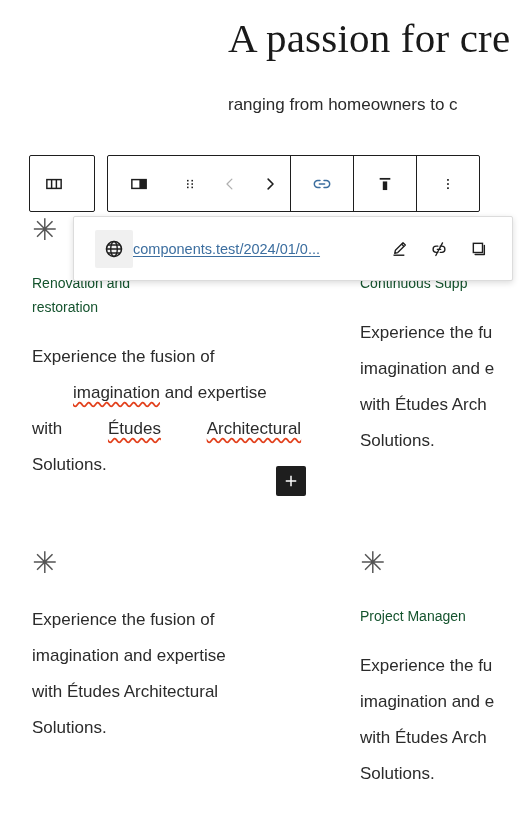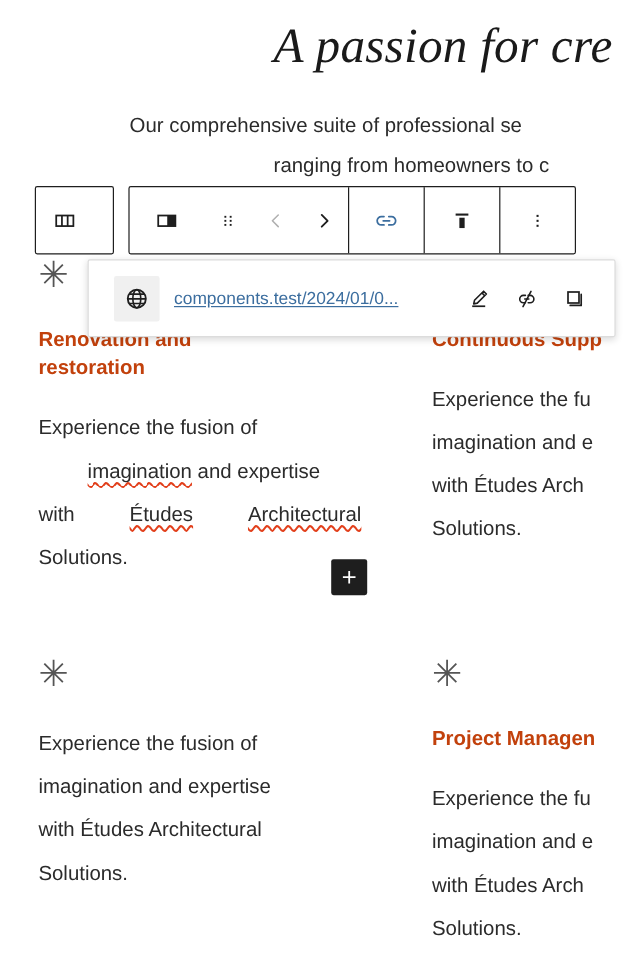--- a/index.html
+++ b/index.html
@@ -12,21 +12,20 @@
 
   
   #canvas{position:absolute;inset:0;overflow:hidden;}
 
   .page-title{
     position:absolute;left:228px;top:12px;
     white-space:nowrap;
     font-family:"Liberation Serif","DejaVu Serif",serif;
     font-size:41px;line-height:52px;font-weight:400;color:#1a1a1a;
     letter-spacing:.2px;
-    font-style:italic;
   }
   .page-sub{
     position:absolute;left:108px;top:88px;width:470px;
     font-size:17px;line-height:33px;color:#2b2b2b;
     white-space:nowrap;
   }
   .page-sub .l2{display:block;padding-left:120px;}
 
   
   .grid{position:absolute;left:0;top:215px;width:528px;}
@@ -35,21 +34,21 @@
   .col.right{left:360px;}
 
   .star{
     font-size:30px;line-height:30px;color:#555555;
     font-family:"DejaVu Sans",sans-serif;
     height:34px;
     user-select:none;
   }
   .svc-title{
     margin-top:22px;
-    font-size:17px;line-height:24px;font-weight:700;color:#c2410c;
+    font-size:14px;line-height:24px;font-weight:400;color:#14532d;
     white-space:pre-line;
   }
   .svc-body{
     margin-top:20px;
     font-size:17px;line-height:36px;color:#2b2b2b;
     white-space:pre-line;
   }
   
   .sq{
     text-decoration:underline wavy #e2401c;
@@ -101,42 +100,41 @@
     display:flex;align-items:center;
     z-index:40;box-sizing:border-box;
   }
   .pop-globe{
     width:38px;height:38px;margin-left:21px;
     background:#f0f0f0;border-radius:2px;
     display:flex;align-items:center;justify-content:center;
     color:#1e1e1e;flex:none;
   }
   .pop-url{
-    margin-left:12px;flex:1;
+    flex:1;
     font-size:14.5px;color:#3c6e9f;
     text-underline-offset:2px;
     white-space:nowrap;overflow:hidden;
     cursor:pointer;
   }
   .pop-actions{display:flex;align-items:center;gap:10px;margin-right:18px;}
   .pop-btn{
     width:30px;height:30px;display:flex;align-items:center;justify-content:center;
     color:#1e1e1e;cursor:pointer;
   }
   .pop-btn svg{display:block;}
 </style>
 </head>
 <body>
 
 <div id="canvas">
 
   <div class="page-title">A passion for cre</div>
 
   <div class="page-sub">
-    <span>Our comprehensive suite of professional se</span>
     <span class="l2">ranging from homeowners to c</span>
   </div>
 
   <div class="grid">
 
     <div class="col left">
       <div class="star">✳</div>
       <div class="svc-title">Renovation and
 restoration</div>
       <div class="svc-body"><span>Experience the fusion of

